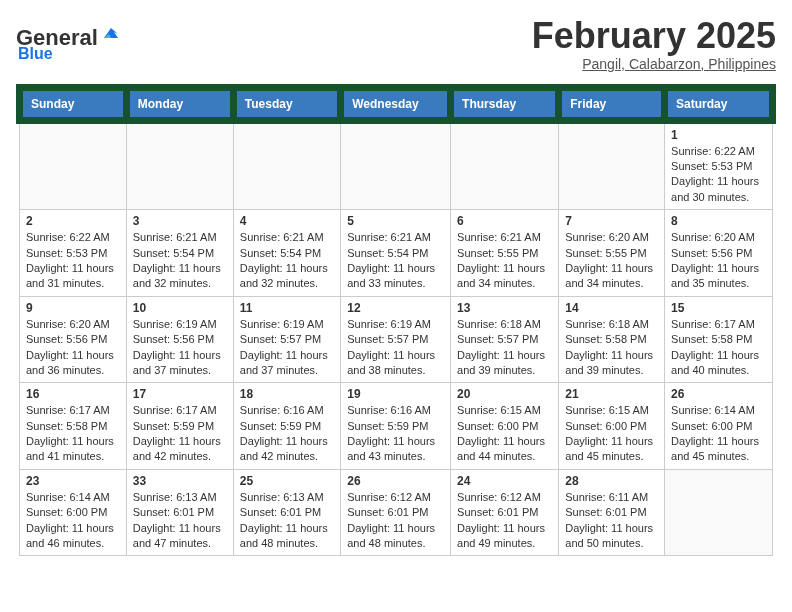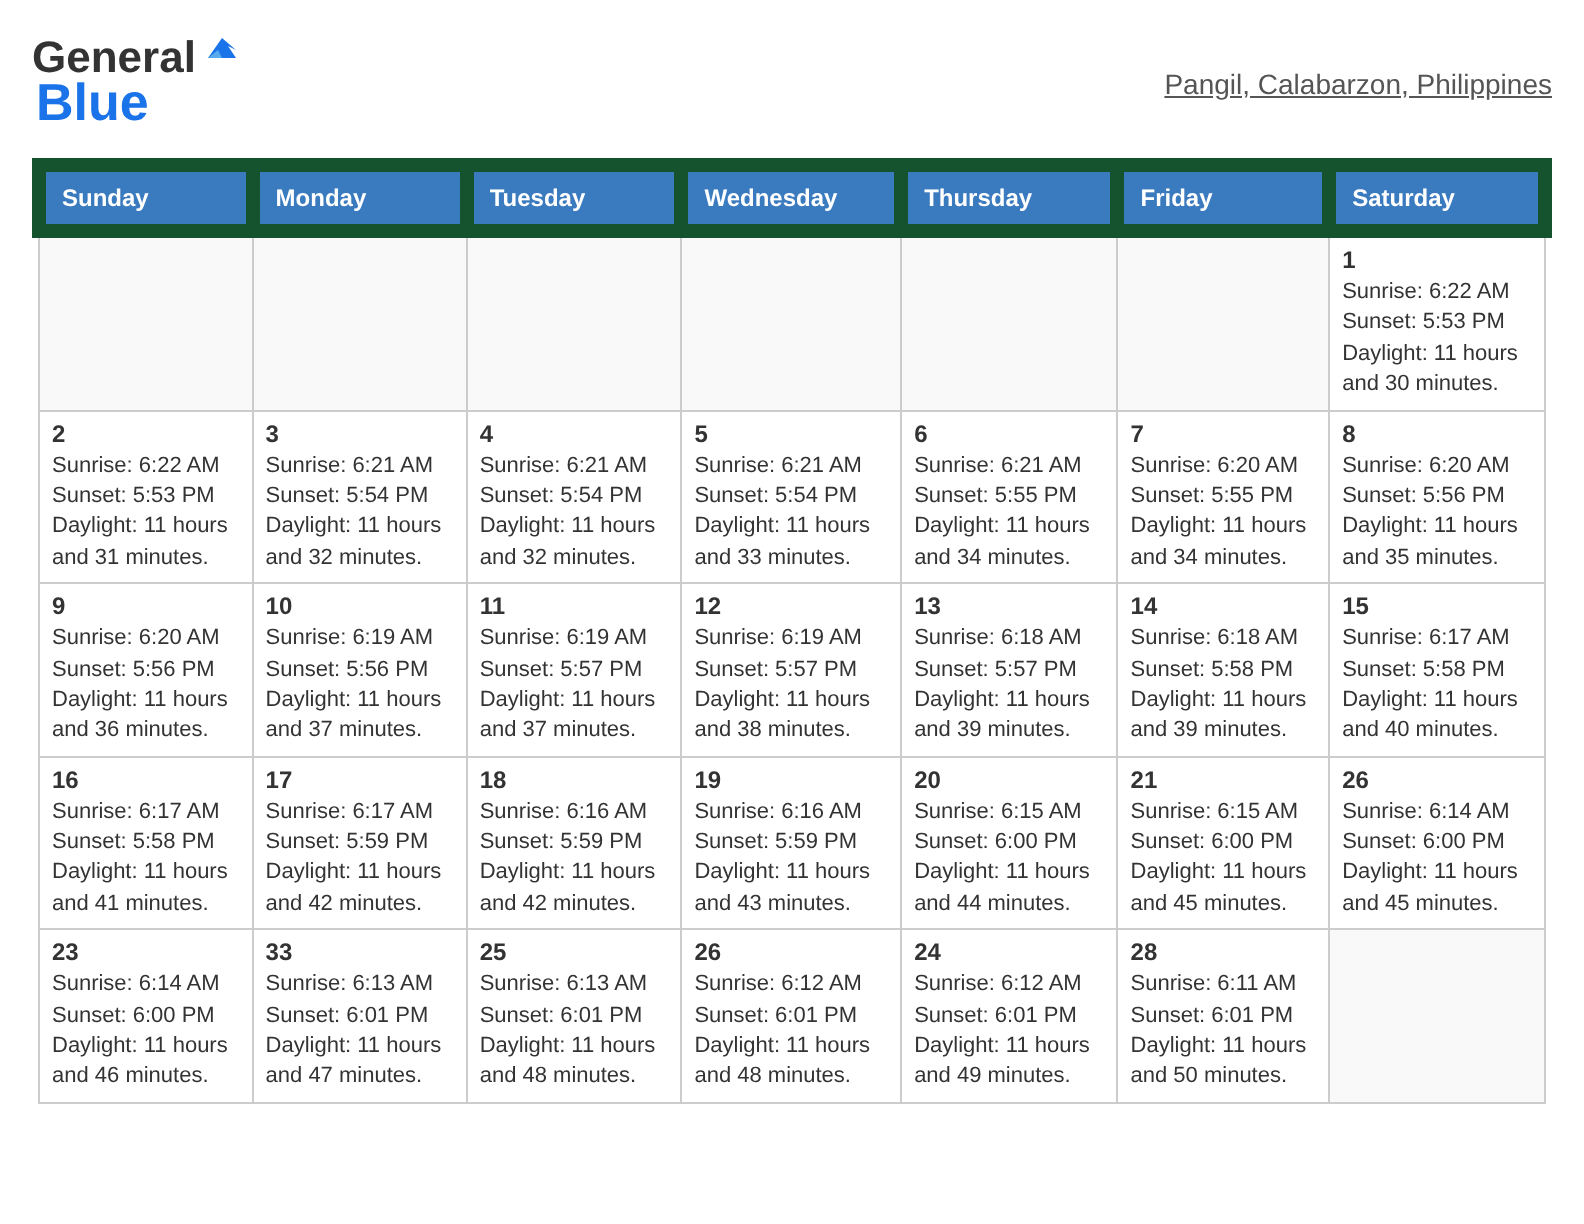--- a/index.html
+++ b/index.html
@@ -79,24 +79,25 @@
 <div class="header">
   <div class="logo-wrapper">
     <div style="display:flex;flex-direction:column;align-items:flex-start;">
       <div style="display:flex;align-items:center;">
         <span style="font-size:22px;font-weight:bold;color:#333;">General</span>
         <svg width="22" height="22" viewBox="0 0 22 22" style="margin-left:2px;margin-top:-6px;">
           <polygon points="4,14 11,4 18,10 14,8 18,14" fill="#1a73e8"></polygon>
           <polygon points="4,14 9,10 11,14" fill="#5aabee"></polygon>
         </svg>
       </div>
-      <span style="font-size:26px;font-weight:bold;color:#1a73e8;margin-top:-6px;margin-left:2px;">Blue</span>
+      <span style="font-size:16px;font-weight:bold;color:#1a73e8;margin-top:-6px;margin-left:2px;">Blue</span>
     </div>
   </div>
   <div class="title-section">
+    <div class="month-title">February 2025</div>
     <div class="location">Pangil, Calabarzon, Philippines</div>
   </div>
 </div>
 
 <table class="calendar">
   <thead>
     <tr>
     <th>Sunday</th>
         <th>Monday</th>
         <th>Tuesday</th>

